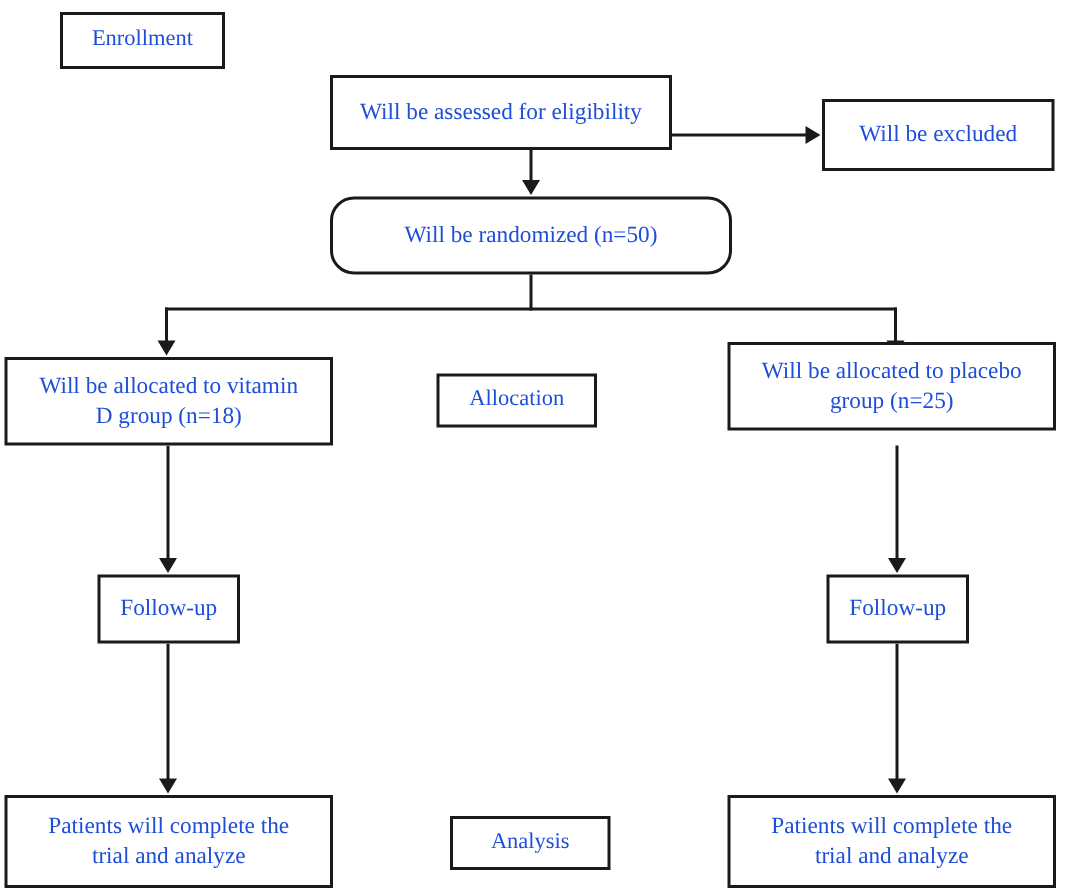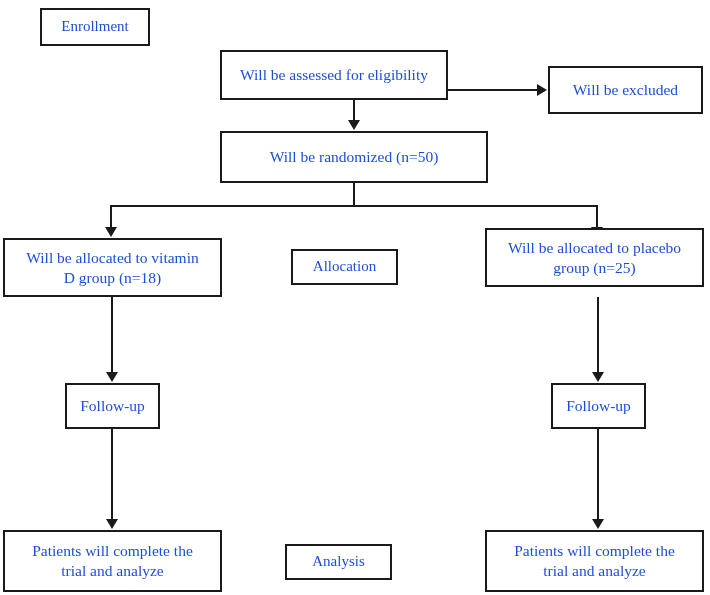--- a/index.html
+++ b/index.html
@@ -66,27 +66,27 @@
 </style>
 </head>
 <body>
 
 <div id="canvas">
 
   <div class="node stage" style="left:40px; top:8px; width:110px; height:38px;">Enrollment</div>
 
   <div class="node stage" style="left:291px; top:249px; width:107px; height:36px;">Allocation</div>
 
-  <div class="node stage" style="left:285px; top:544px; width:107px; height:36px;">Analysis</div>
+  <div class="node stage" style="left:300px; top:544px; width:107px; height:36px;">Analysis</div>
 
   <div class="node" style="left:220px; top:3px; width:228px; height:50px;margin-top:47px;">Will be assessed for eligibility</div>
 
   <div class="node" style="left:548px; top:66px; width:155px; height:48px;font-family:Liberation Serif, serif;">Will be excluded</div>
 
-  <div class="node" style="left:220px; top:131px; width:268px; height:52px;">Will be randomized (n=50)</div>
+  <div class="node" style="left:220px; top:131px; width:268px; height:52px;border-radius:16px;">Will be randomized (n=50)</div>
 
   <div class="node" style="left:3px; top:238px; width:219px; height:59px;">Will be allocated to vitamin
 D group (n=18)</div>
 
   <div class="node" style="left:485px; top:228px; width:219px; height:59px;">Will be allocated to placebo
 group (n=25)</div>
 
   <div class="node" style="left:65px; top:383px; width:95px; height:46px;">Follow-up</div>
 
   <div class="node" style="left:551px; top:383px; width:95px; height:46px;">Follow-up</div>

